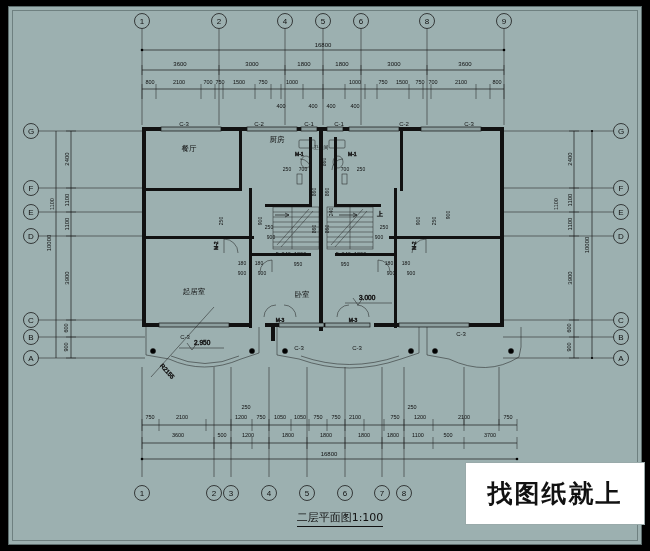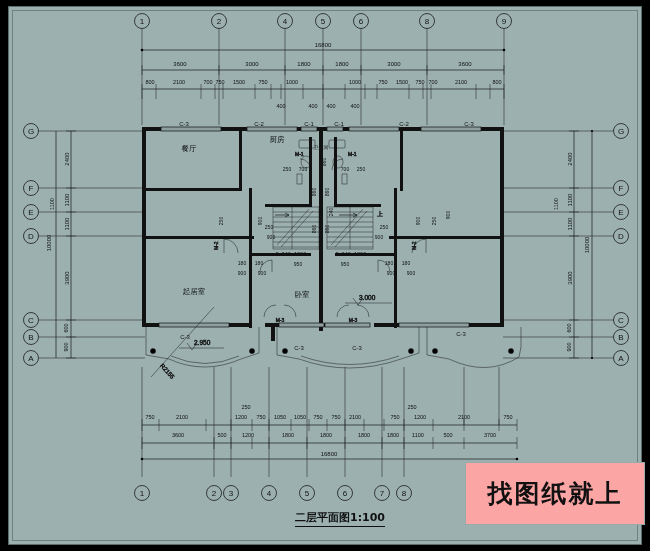--- a/index.html
+++ b/index.html
@@ -17,25 +17,25 @@
   .dot{fill:#000;}
   .bub{fill:none;stroke:#1a1a1a;stroke-width:0.8;}
   text{fill:#111;font-family:"Liberation Sans",sans-serif;dominant-baseline:middle;}
   .t5{font-size:5px;}
   .t55{font-size:5.5px;}
   .t6{font-size:6px;}
   .t65{font-size:6.5px;}
   .t8{font-size:8px;}
   .rm{font-size:7.5px;}
   .ctr{text-anchor:middle;}
-  #wm{position:absolute;left:456px;top:455px;width:180px;height:63px;background:#fca5a5;border:1px solid #9aa;box-sizing:border-box;display:flex;flex-direction:column;align-items:center;justify-content:center;}
+  #wm{position:absolute;left:456px;top:455px;width:180px;height:63px;background:#ffffff;border:1px solid #9aa;box-sizing:border-box;display:flex;flex-direction:column;align-items:center;justify-content:center;}
   #wm .cn{font-size:25px;font-weight:bold;color:#111;letter-spacing:2px;line-height:1;font-family:"DejaVu Sans",sans-serif;}
   #wm .en{font-size:17px;font-weight:bold;color:#2a2ad0;letter-spacing:0.5px;margin-top:3px;font-family:"Liberation Serif",serif;}
   #title{position:absolute;left:246px;top:500px;width:170px;text-align:center;}
-  #title .tx{font-size:11px;font-weight:bold;color:#111;border-bottom:1.5px solid #111;padding-bottom:1px;display:inline-block;font-family:"DejaVu Sans",sans-serif;}
+  #title .tx{font-size:11px;font-weight:normal;color:#111;border-bottom:1.5px solid #111;padding-bottom:1px;display:inline-block;font-family:"DejaVu Sans",sans-serif;}
 </style>
 </head>
 <body>
 <div id="root">
 
 <div id="sheet">
 
 <svg width="634" height="539" viewBox="0 0 634 539">
 
   <g>

